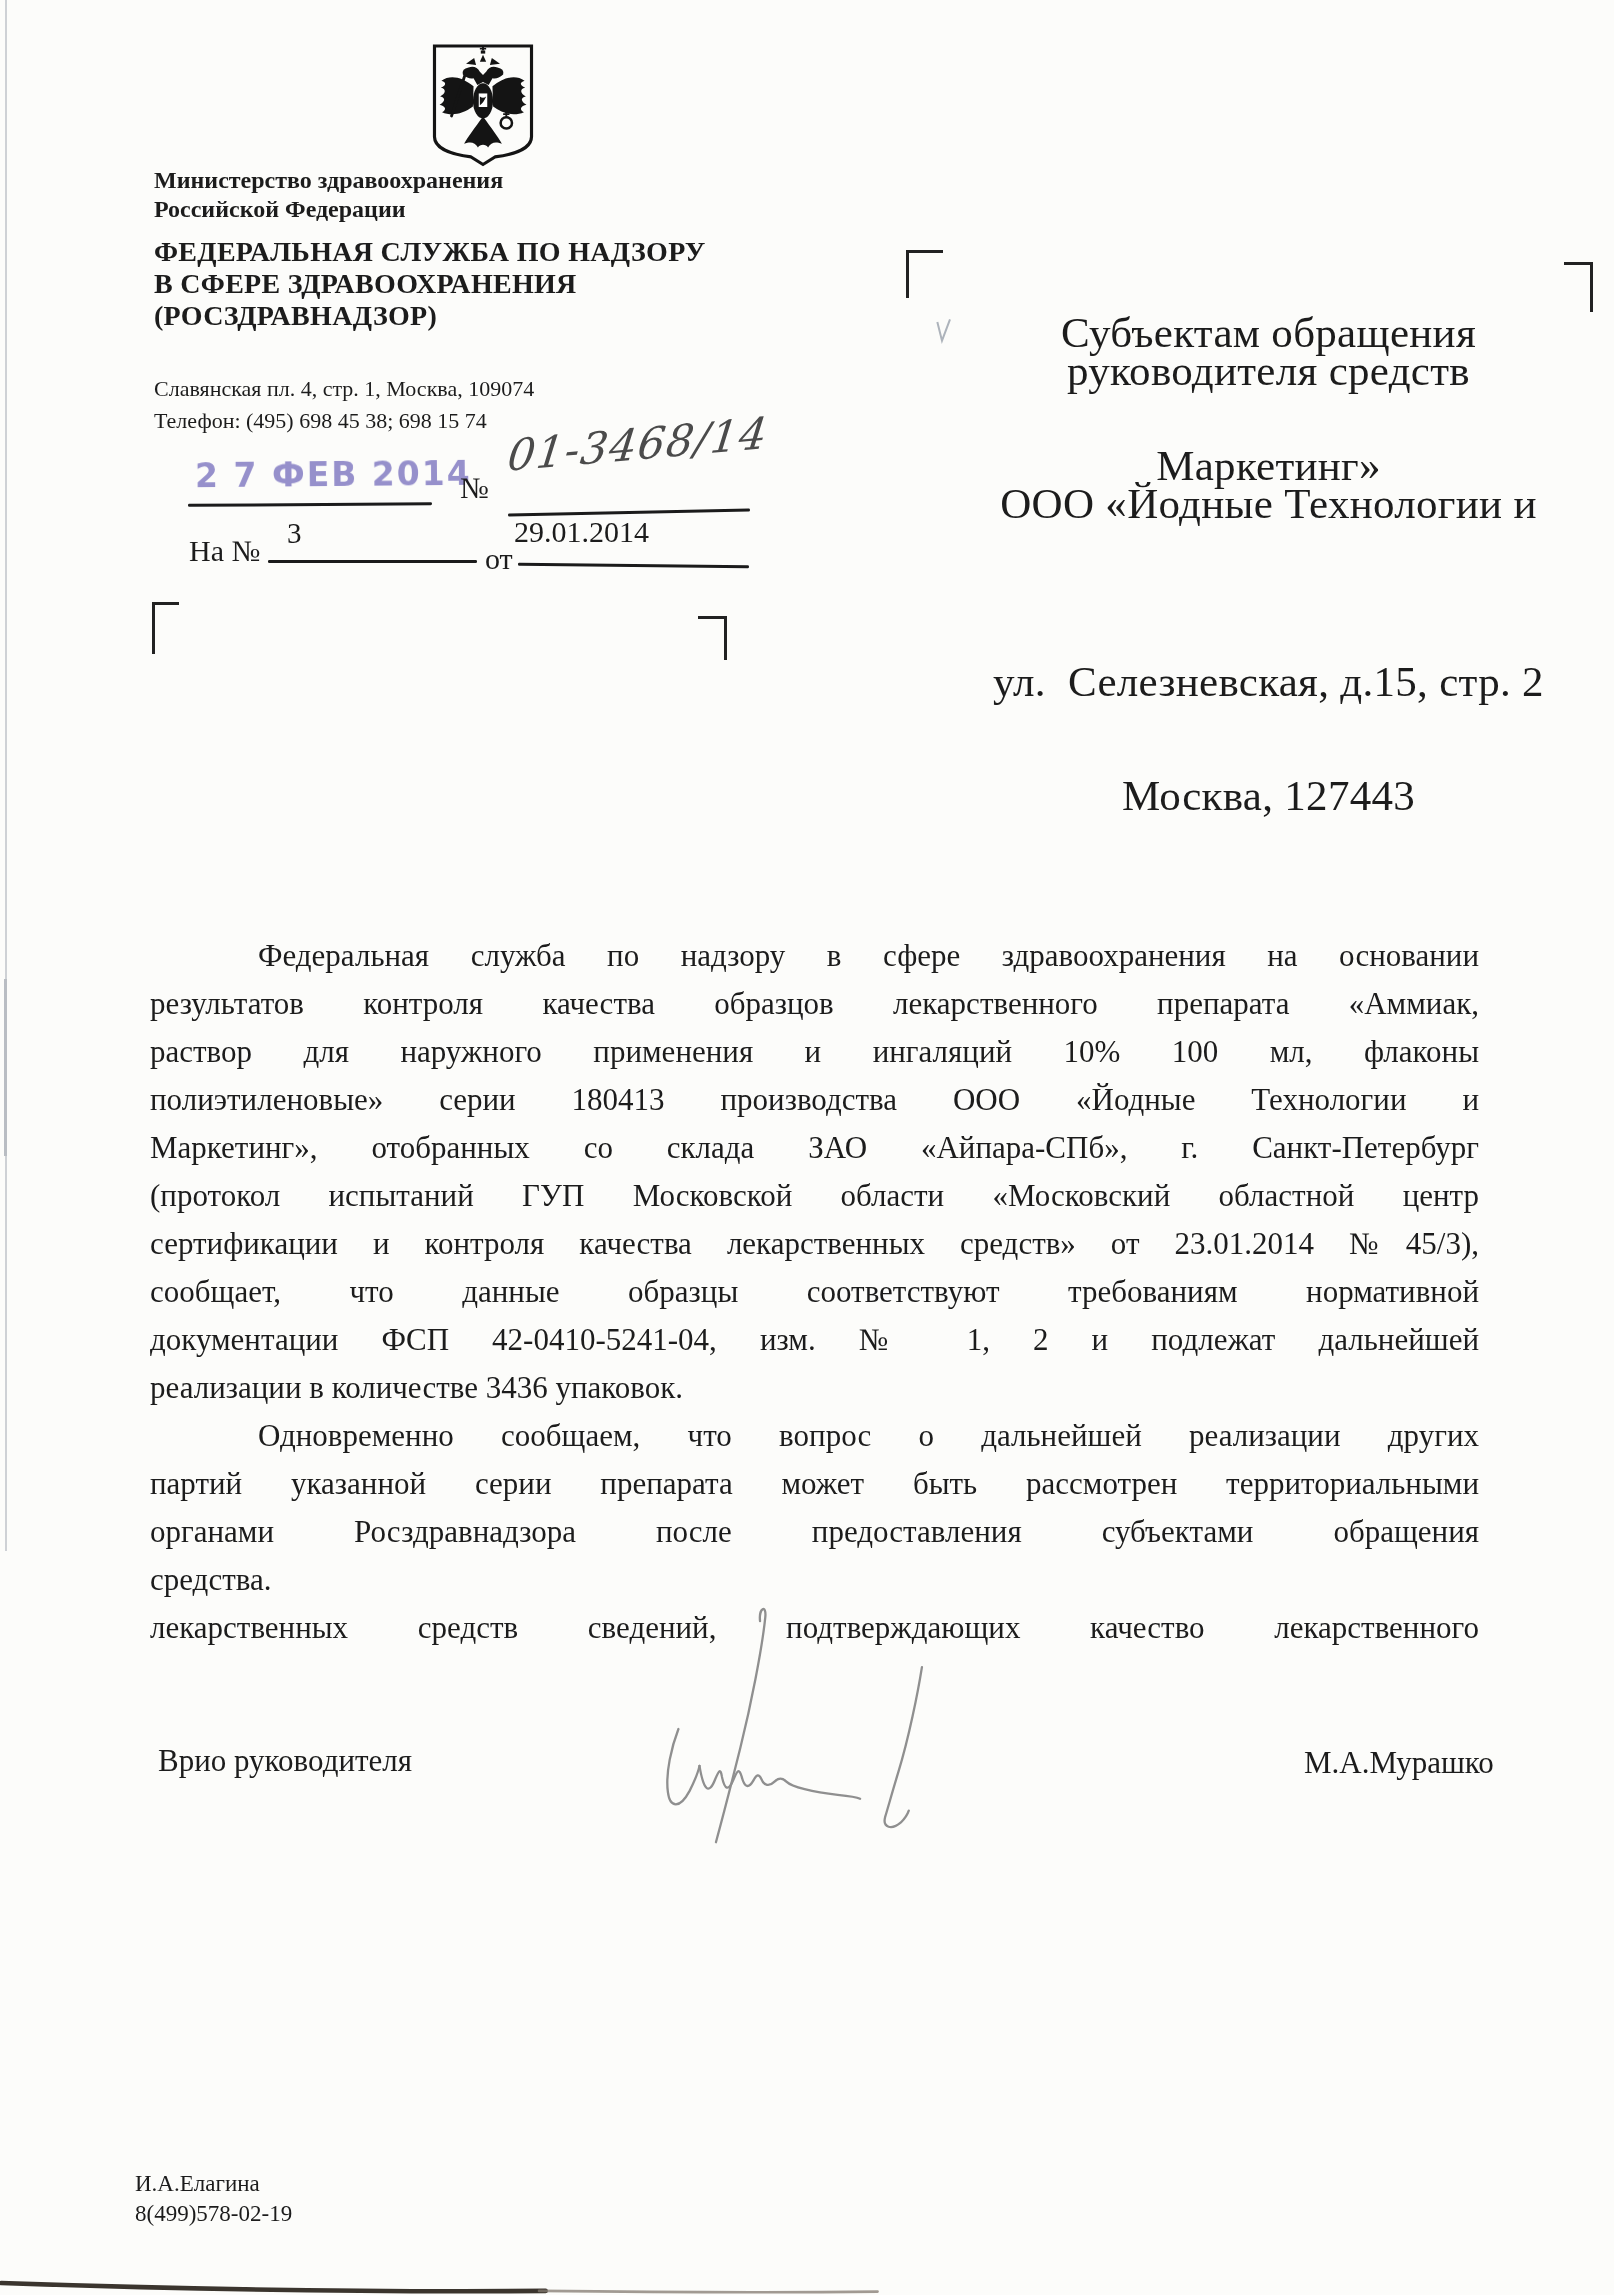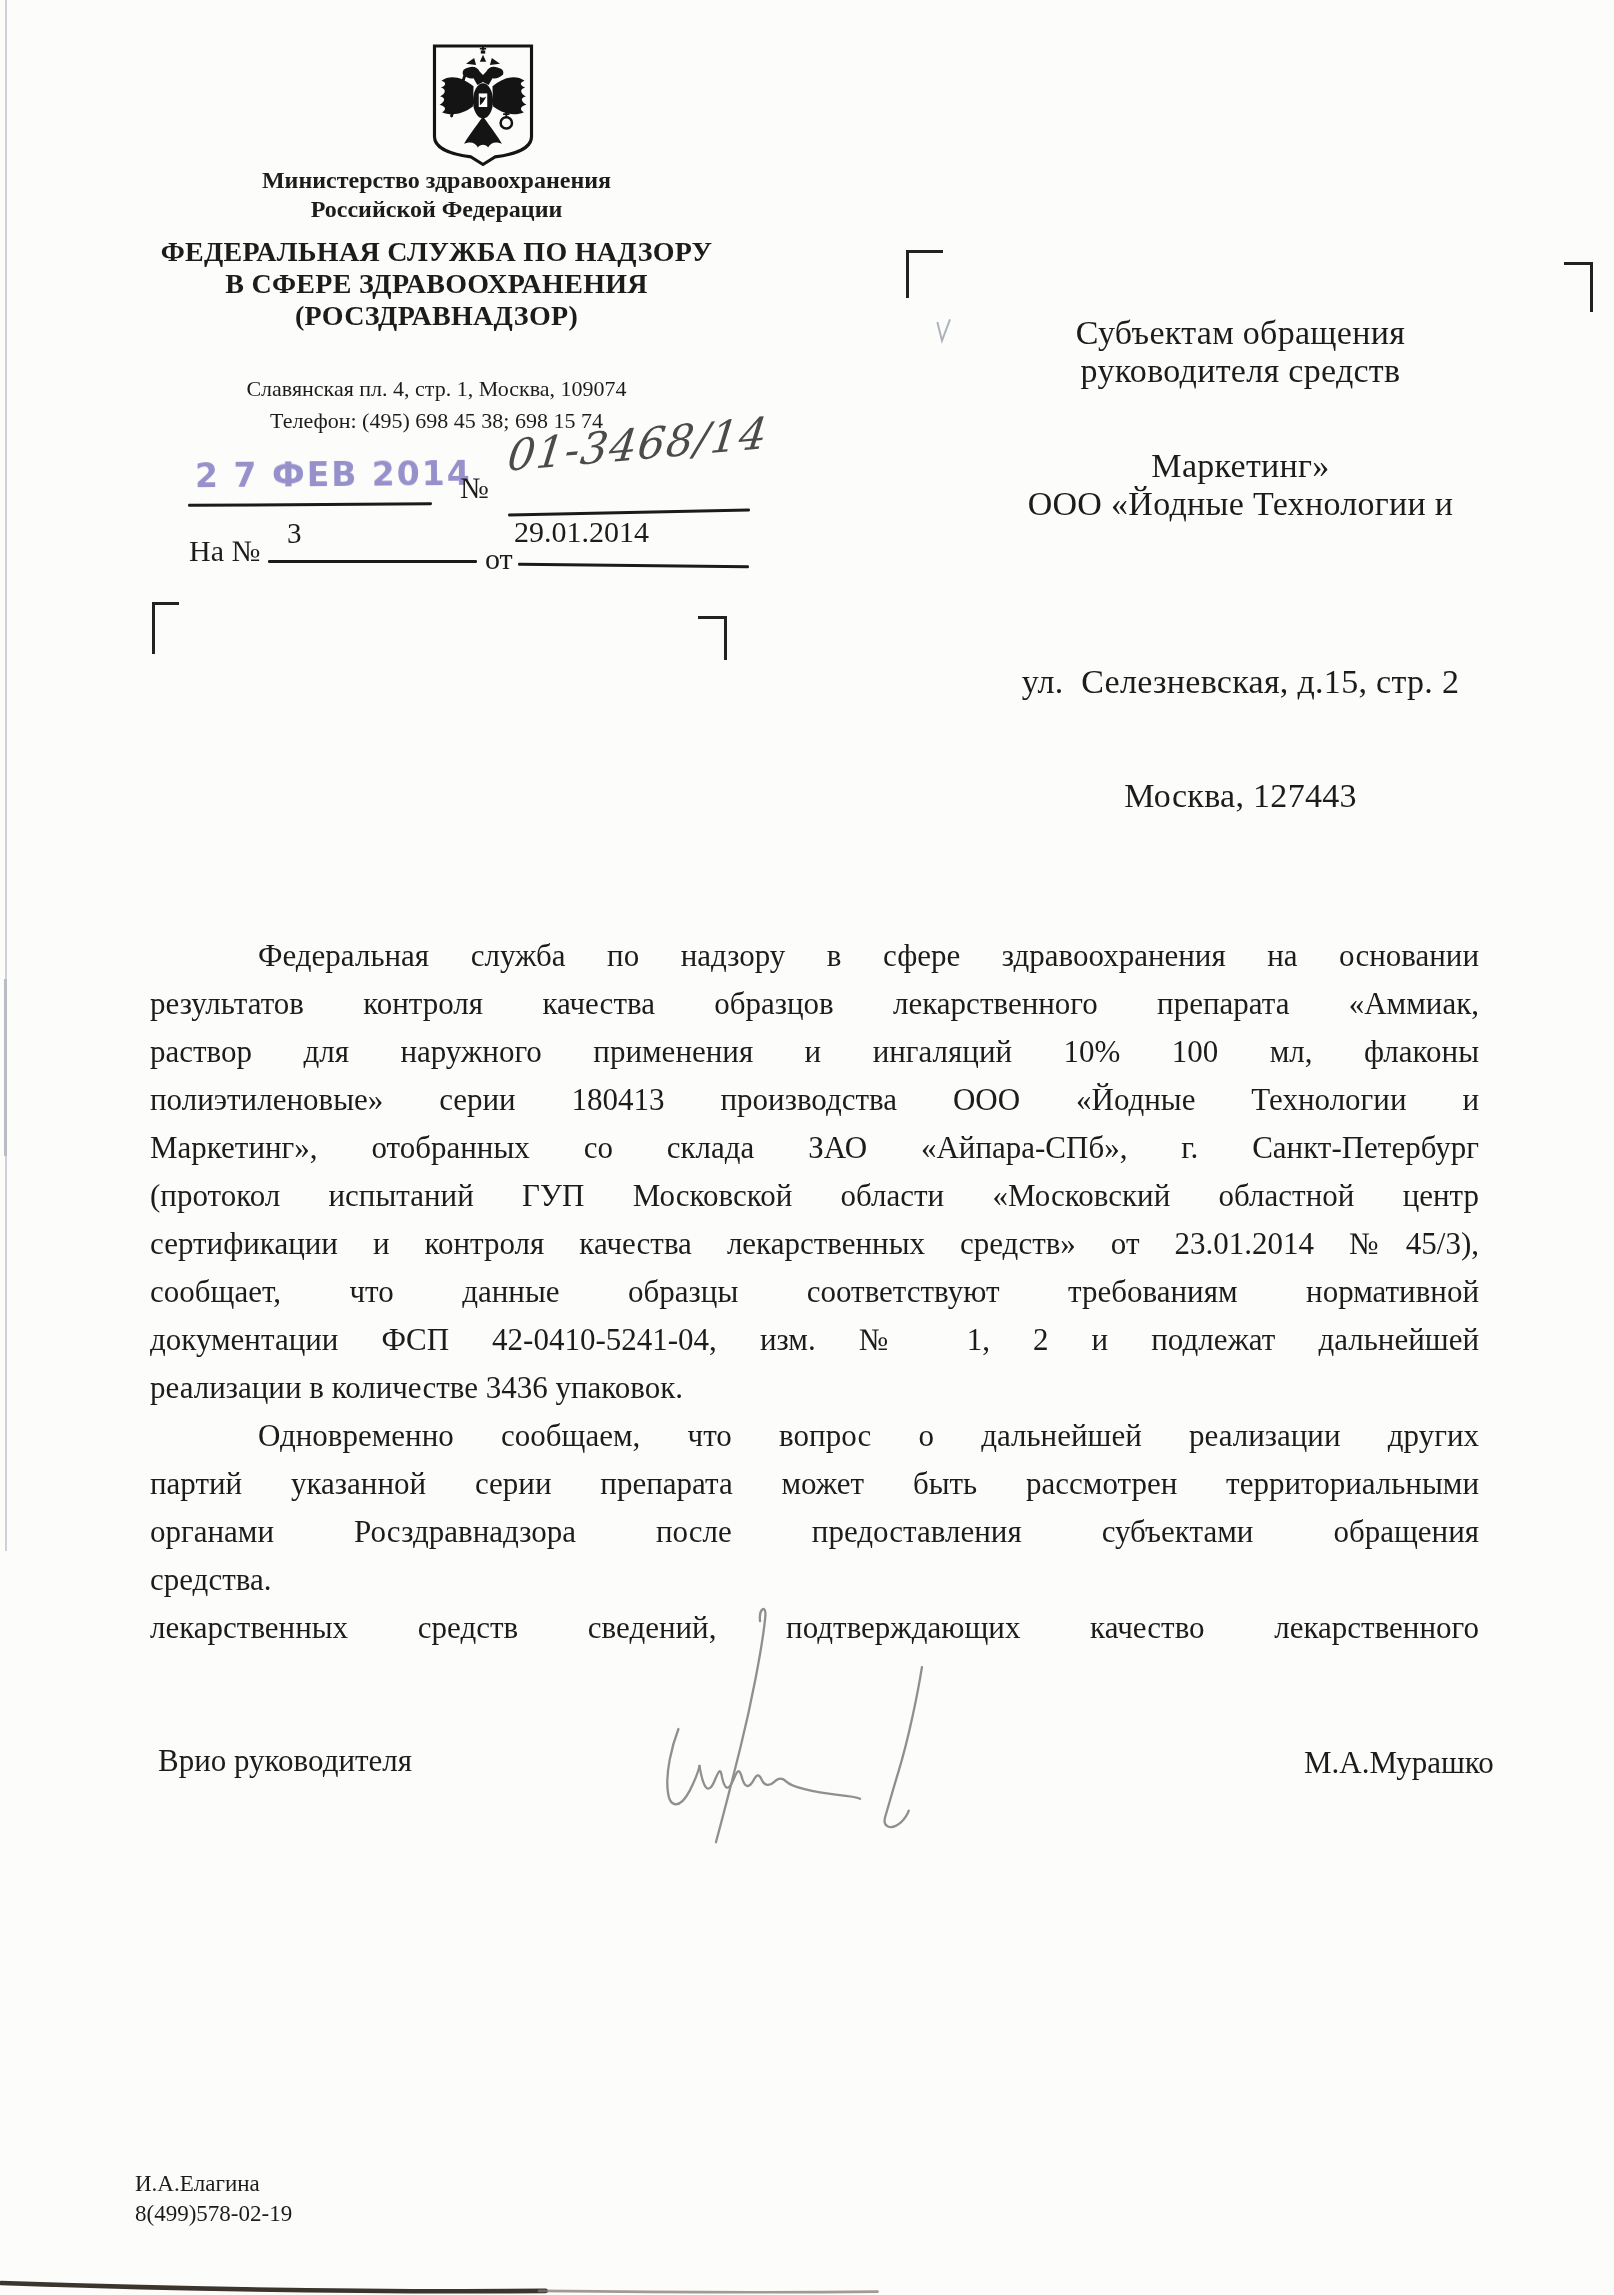--- a/index.html
+++ b/index.html
@@ -11,21 +11,21 @@
     font-family:"Liberation Serif","DejaVu Serif",serif;
     color:#1c1c1c;
   }
   .abs{position:absolute;}
 
   
   .edge-left{left:4.6px;top:0;width:2px;height:1551px;background:#ced1d5;}
   .edge-left2{left:4px;top:979px;width:2.6px;height:177px;background:#b9bdc3;}
 
   
-  .lh-text{left:154px;top:166px;width:565px;text-align:center;}
+  .lh-text{left:154px;top:166px;width:565px;}
   .ministry{font-size:24px;line-height:29px;font-weight:bold;}
   .service{margin-top:12px;font-size:28px;line-height:32px;font-weight:bold;letter-spacing:0.3px;}
   .lh-addr{margin-top:41px;font-size:22px;line-height:32px;}
 
   
   .stamp{
     left:195px;top:455px;
     font-family:"DejaVu Sans","Liberation Sans",sans-serif;
     font-weight:bold;font-size:33px;letter-spacing:2px;
     color:#8e87c8;opacity:.92;
@@ -45,21 +45,21 @@
   }
   .typed-date{font-size:30px;}
   .reply-num{font-size:29px;}
 
   
   .corner{border-color:#222;}
   .corner.tl{border-top:3.3px solid #222;border-left:3.3px solid #222;}
   .corner.tr{border-top:3.3px solid #222;border-right:3.3px solid #222;}
 
   
-  .recipient{left:915px;top:314px;width:651px;text-align:center;font-size:34px;line-height:38px;letter-spacing:0.3px;}
+  .recipient{left:943px;top:314px;width:651px;text-align:center;font-size:43px;line-height:38px;letter-spacing:0.3px;}
   .recipient .grp2{margin-top:57px;}
   .recipient .grp3{margin-top:64px;white-space:pre-wrap;}
 
   
   .subject{left:150px;top:652px;width:605px;font-size:30px;line-height:37px;white-space:pre-wrap;}
 
   
   .body-text{left:150px;top:932px;width:1329px;font-size:31px;line-height:48px;}
   .body-text .line{text-align:justify;text-align-last:justify;}
   .body-text .line.indent{text-indent:108px;}

